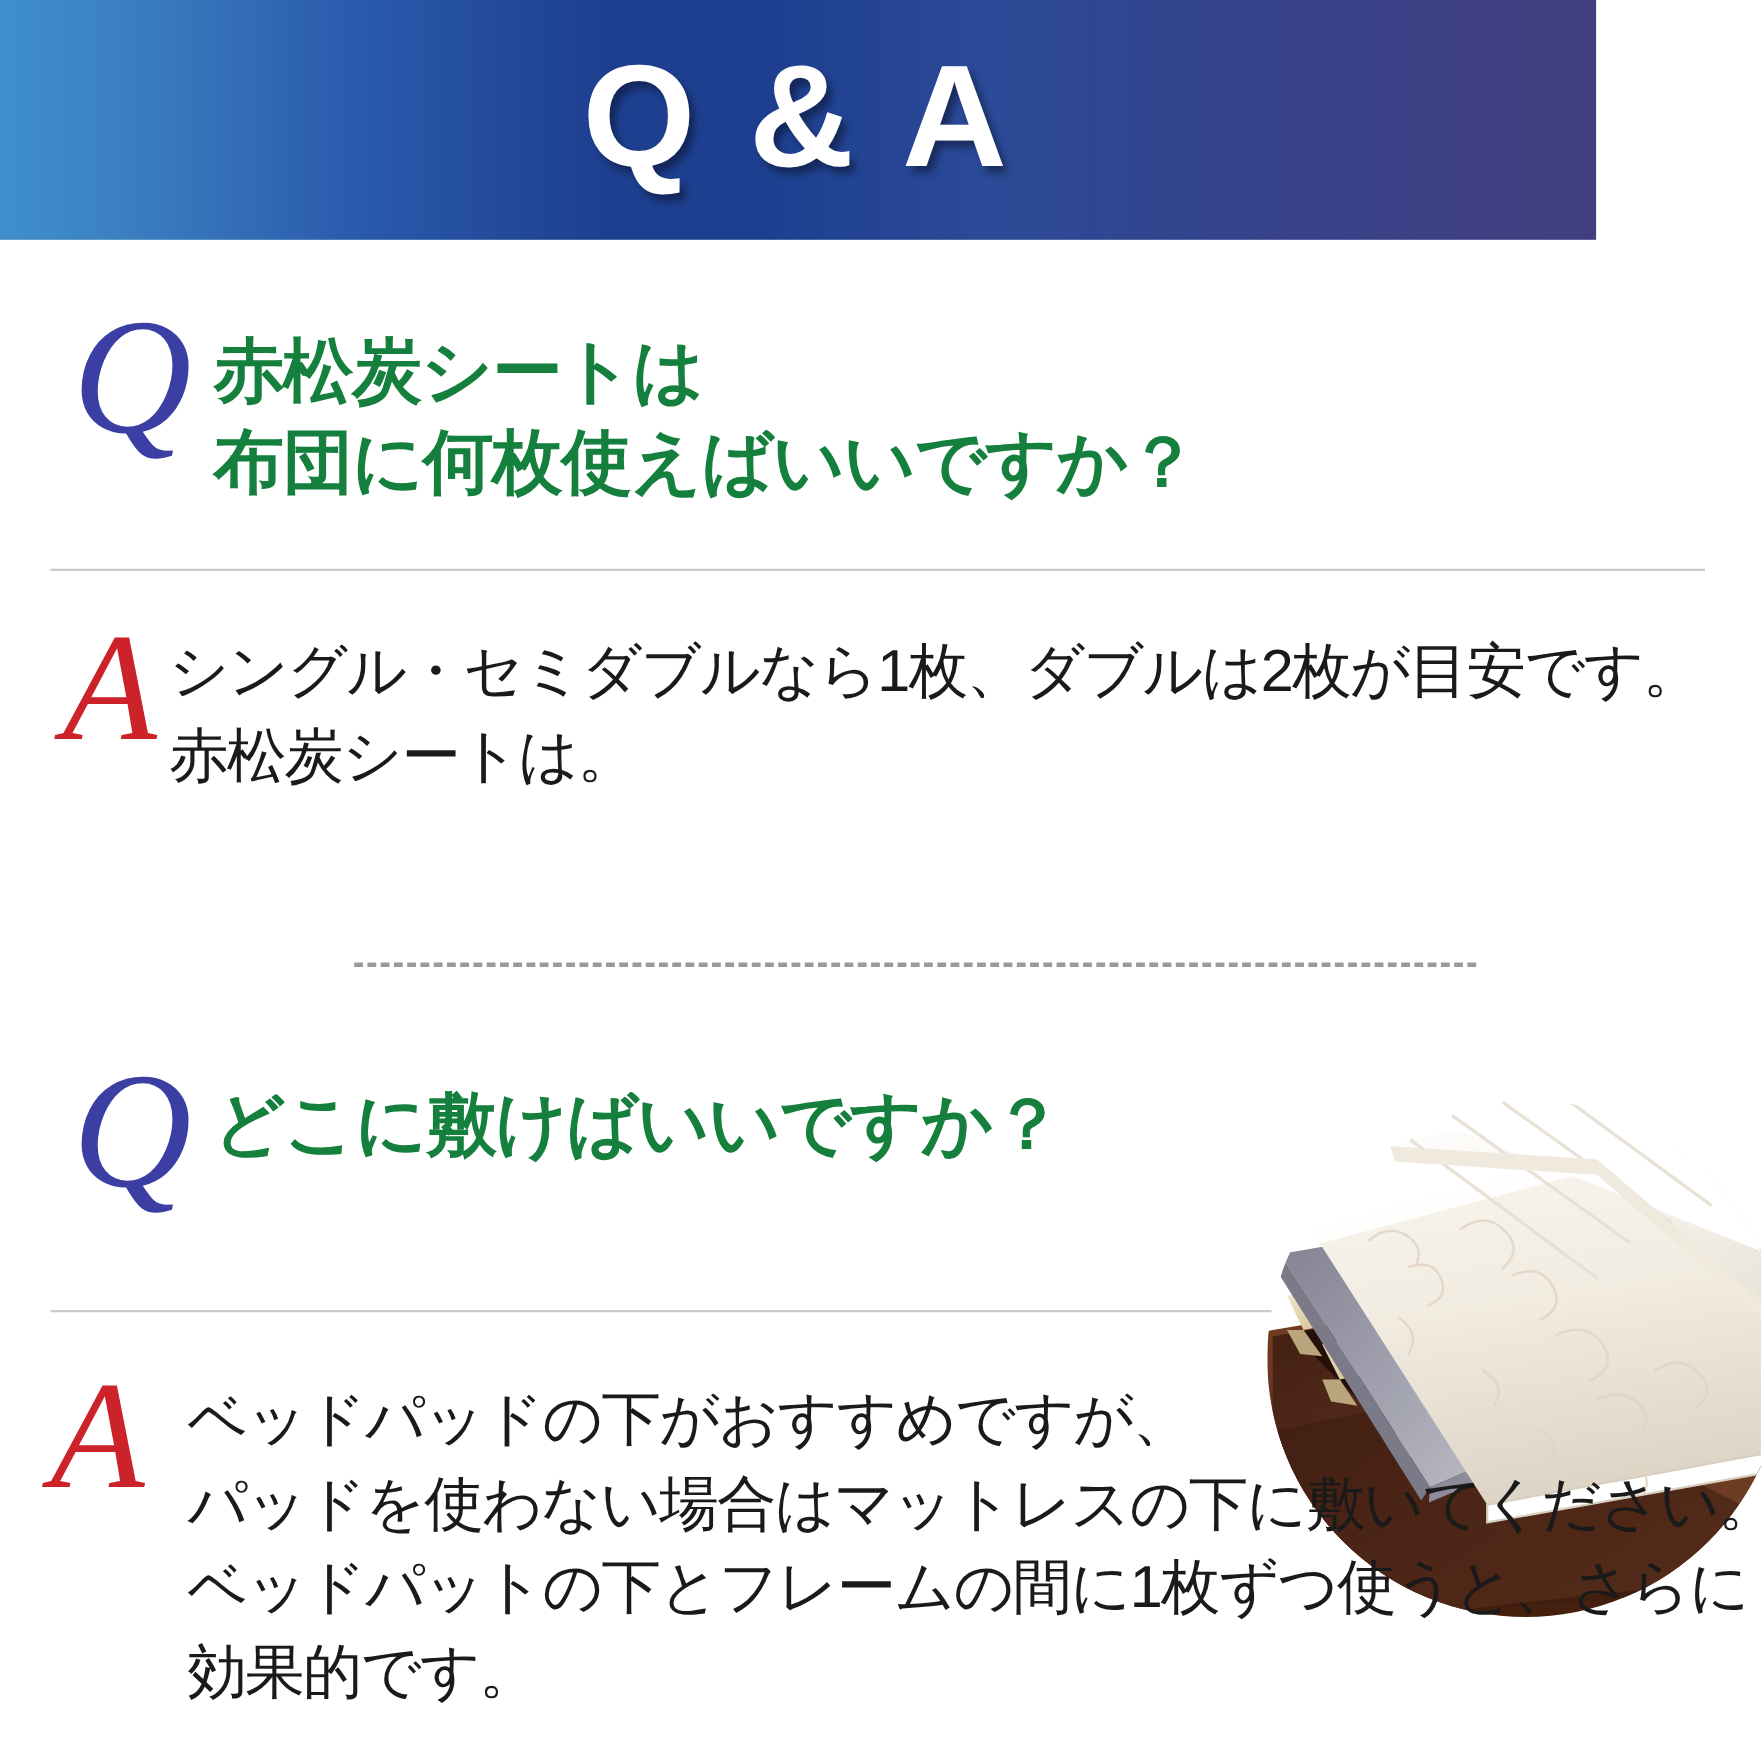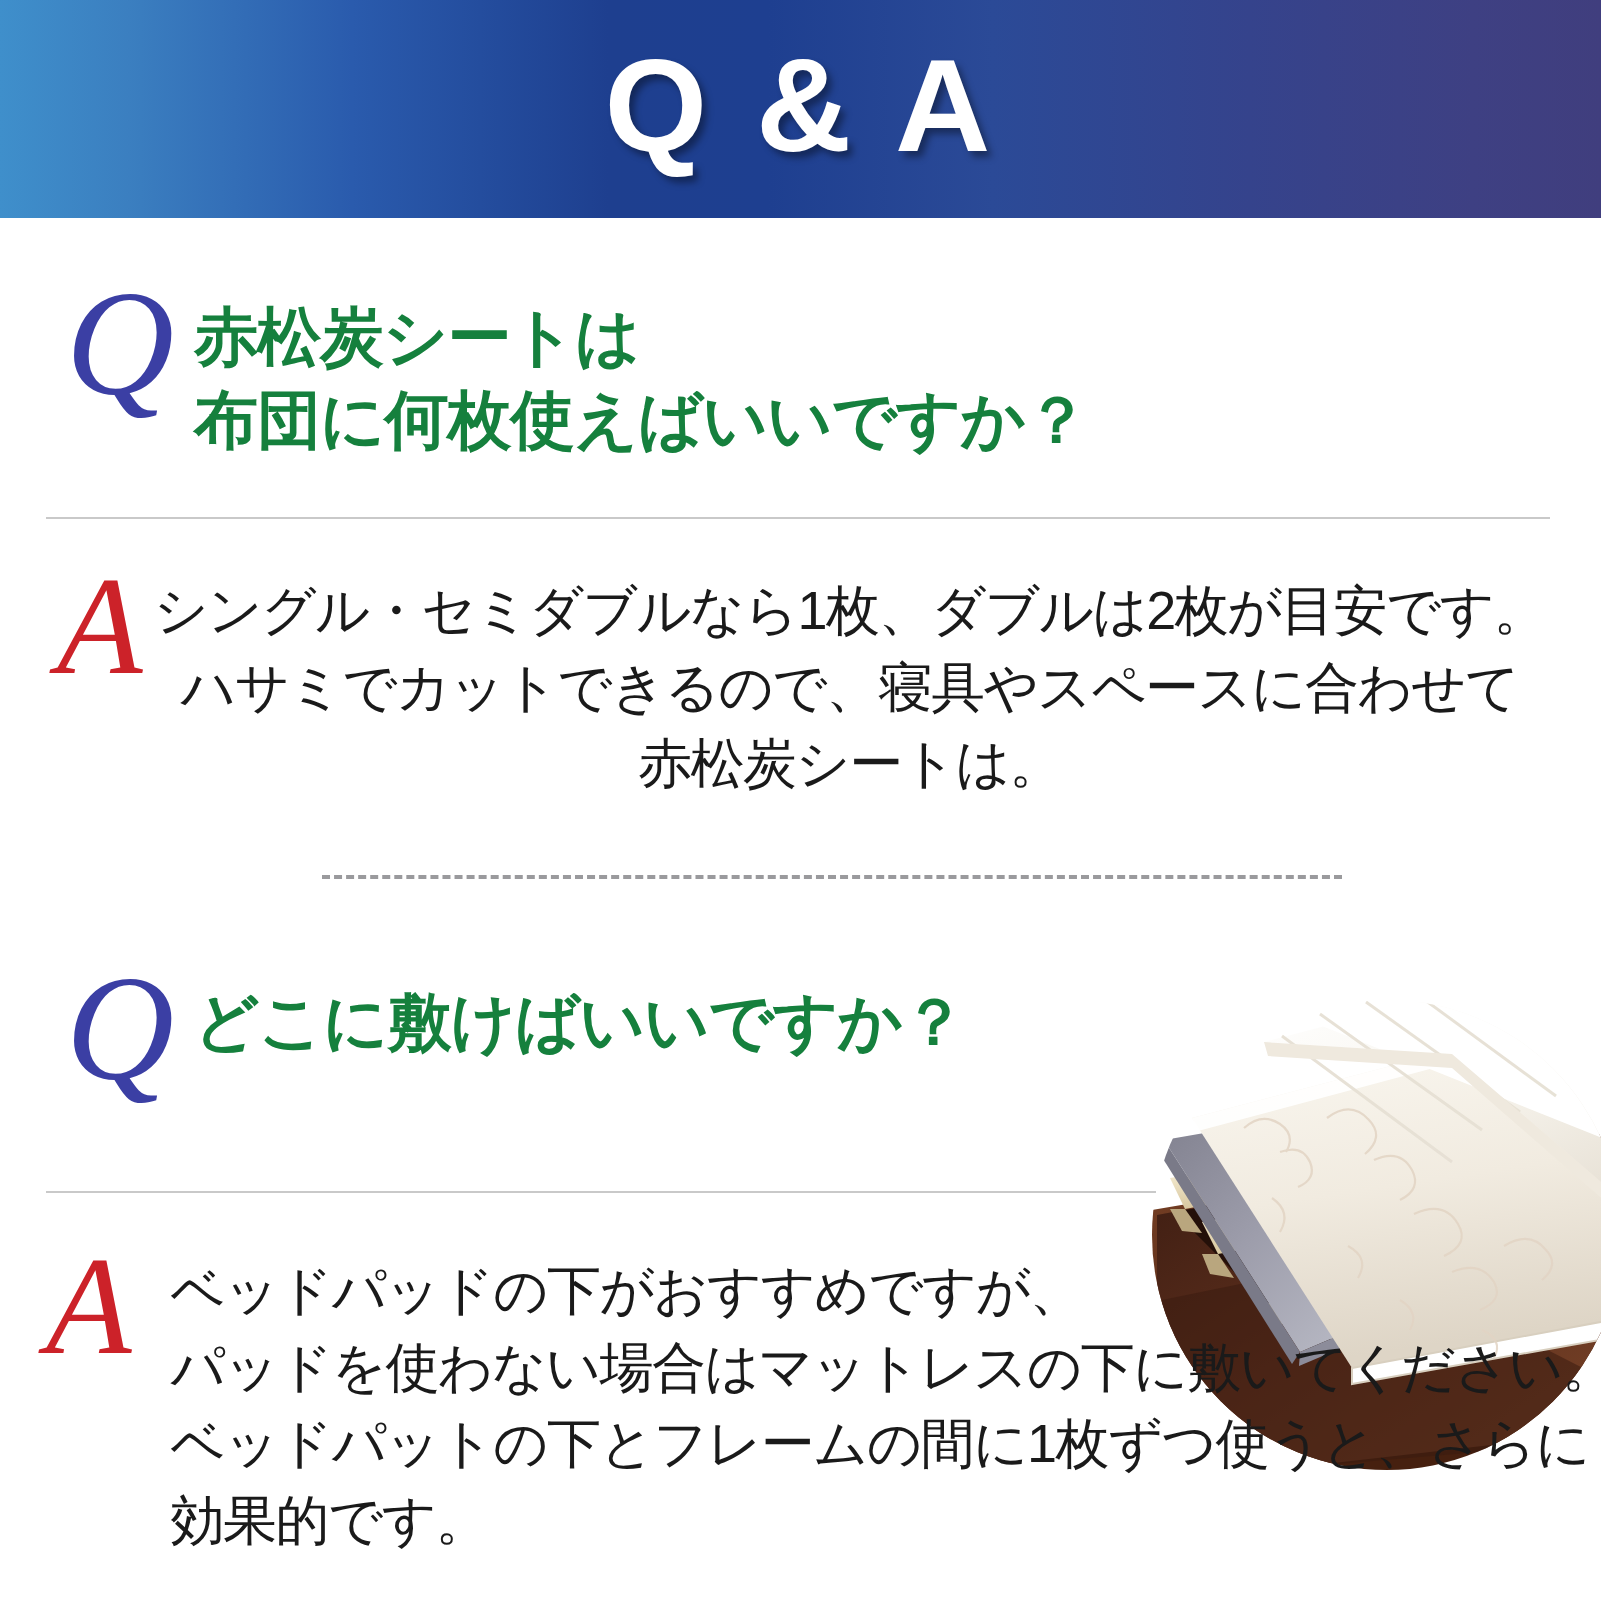--- a/index.html
+++ b/index.html
@@ -13,21 +13,21 @@
     font-family: "Liberation Sans", "DejaVu Sans", sans-serif;
     overflow: hidden;
     position: relative;
   }
 
   
   .header-banner {
     position: absolute;
     left: 0;
     top: 0;
-    width: 1601px;
+    width: 1451px;
     height: 218px;
     background: linear-gradient(90deg,
         #3f8fcb 0%,
         #3b7fc0 8%,
         #2a5bad 22%,
         #1e3f8f 38%,
         #1e3f90 48%,
         #2b4a97 62%,
         #35438c 78%,
         #3e4083 92%,
@@ -142,23 +142,22 @@
     <div class="q-text" style="padding-top:28px;">
       <span class="line">赤松炭シートは</span>
       <span class="line">布団に何枚使えばいいですか？</span>
     </div>
   </div>
 
   <div class="divider-solid" style="left:46px; top:299px; width:1504px;"></div>
 
   <div class="qa-row" style="left:46px; top:338px; width:1500px;">
     <div class="marker marker-a">A</div>
-    <div class="a-text" style="padding-top:16px;text-align:center;">
+    <div class="a-text" style="padding-top:16px;">
       <span class="line">シングル・セミダブルなら1枚、ダブルは2枚が目安です。</span>
-      <span class="line">ハサミでカットできるので、寝具やスペースに合わせて</span>
       <span class="line">赤松炭シートは。</span>
     </div>
   </div>
 
   <div class="divider-dashed" style="left:322px; top:657px; width:1020px;"></div>
 
   <div class="product-photo">
     <svg class="photo-svg" viewBox="0 0 470 470" preserveAspectRatio="xMidYMid slice">
       <defs>
         <linearGradient id="gWood" x1="0" y1="0" x2="1" y2="1">

